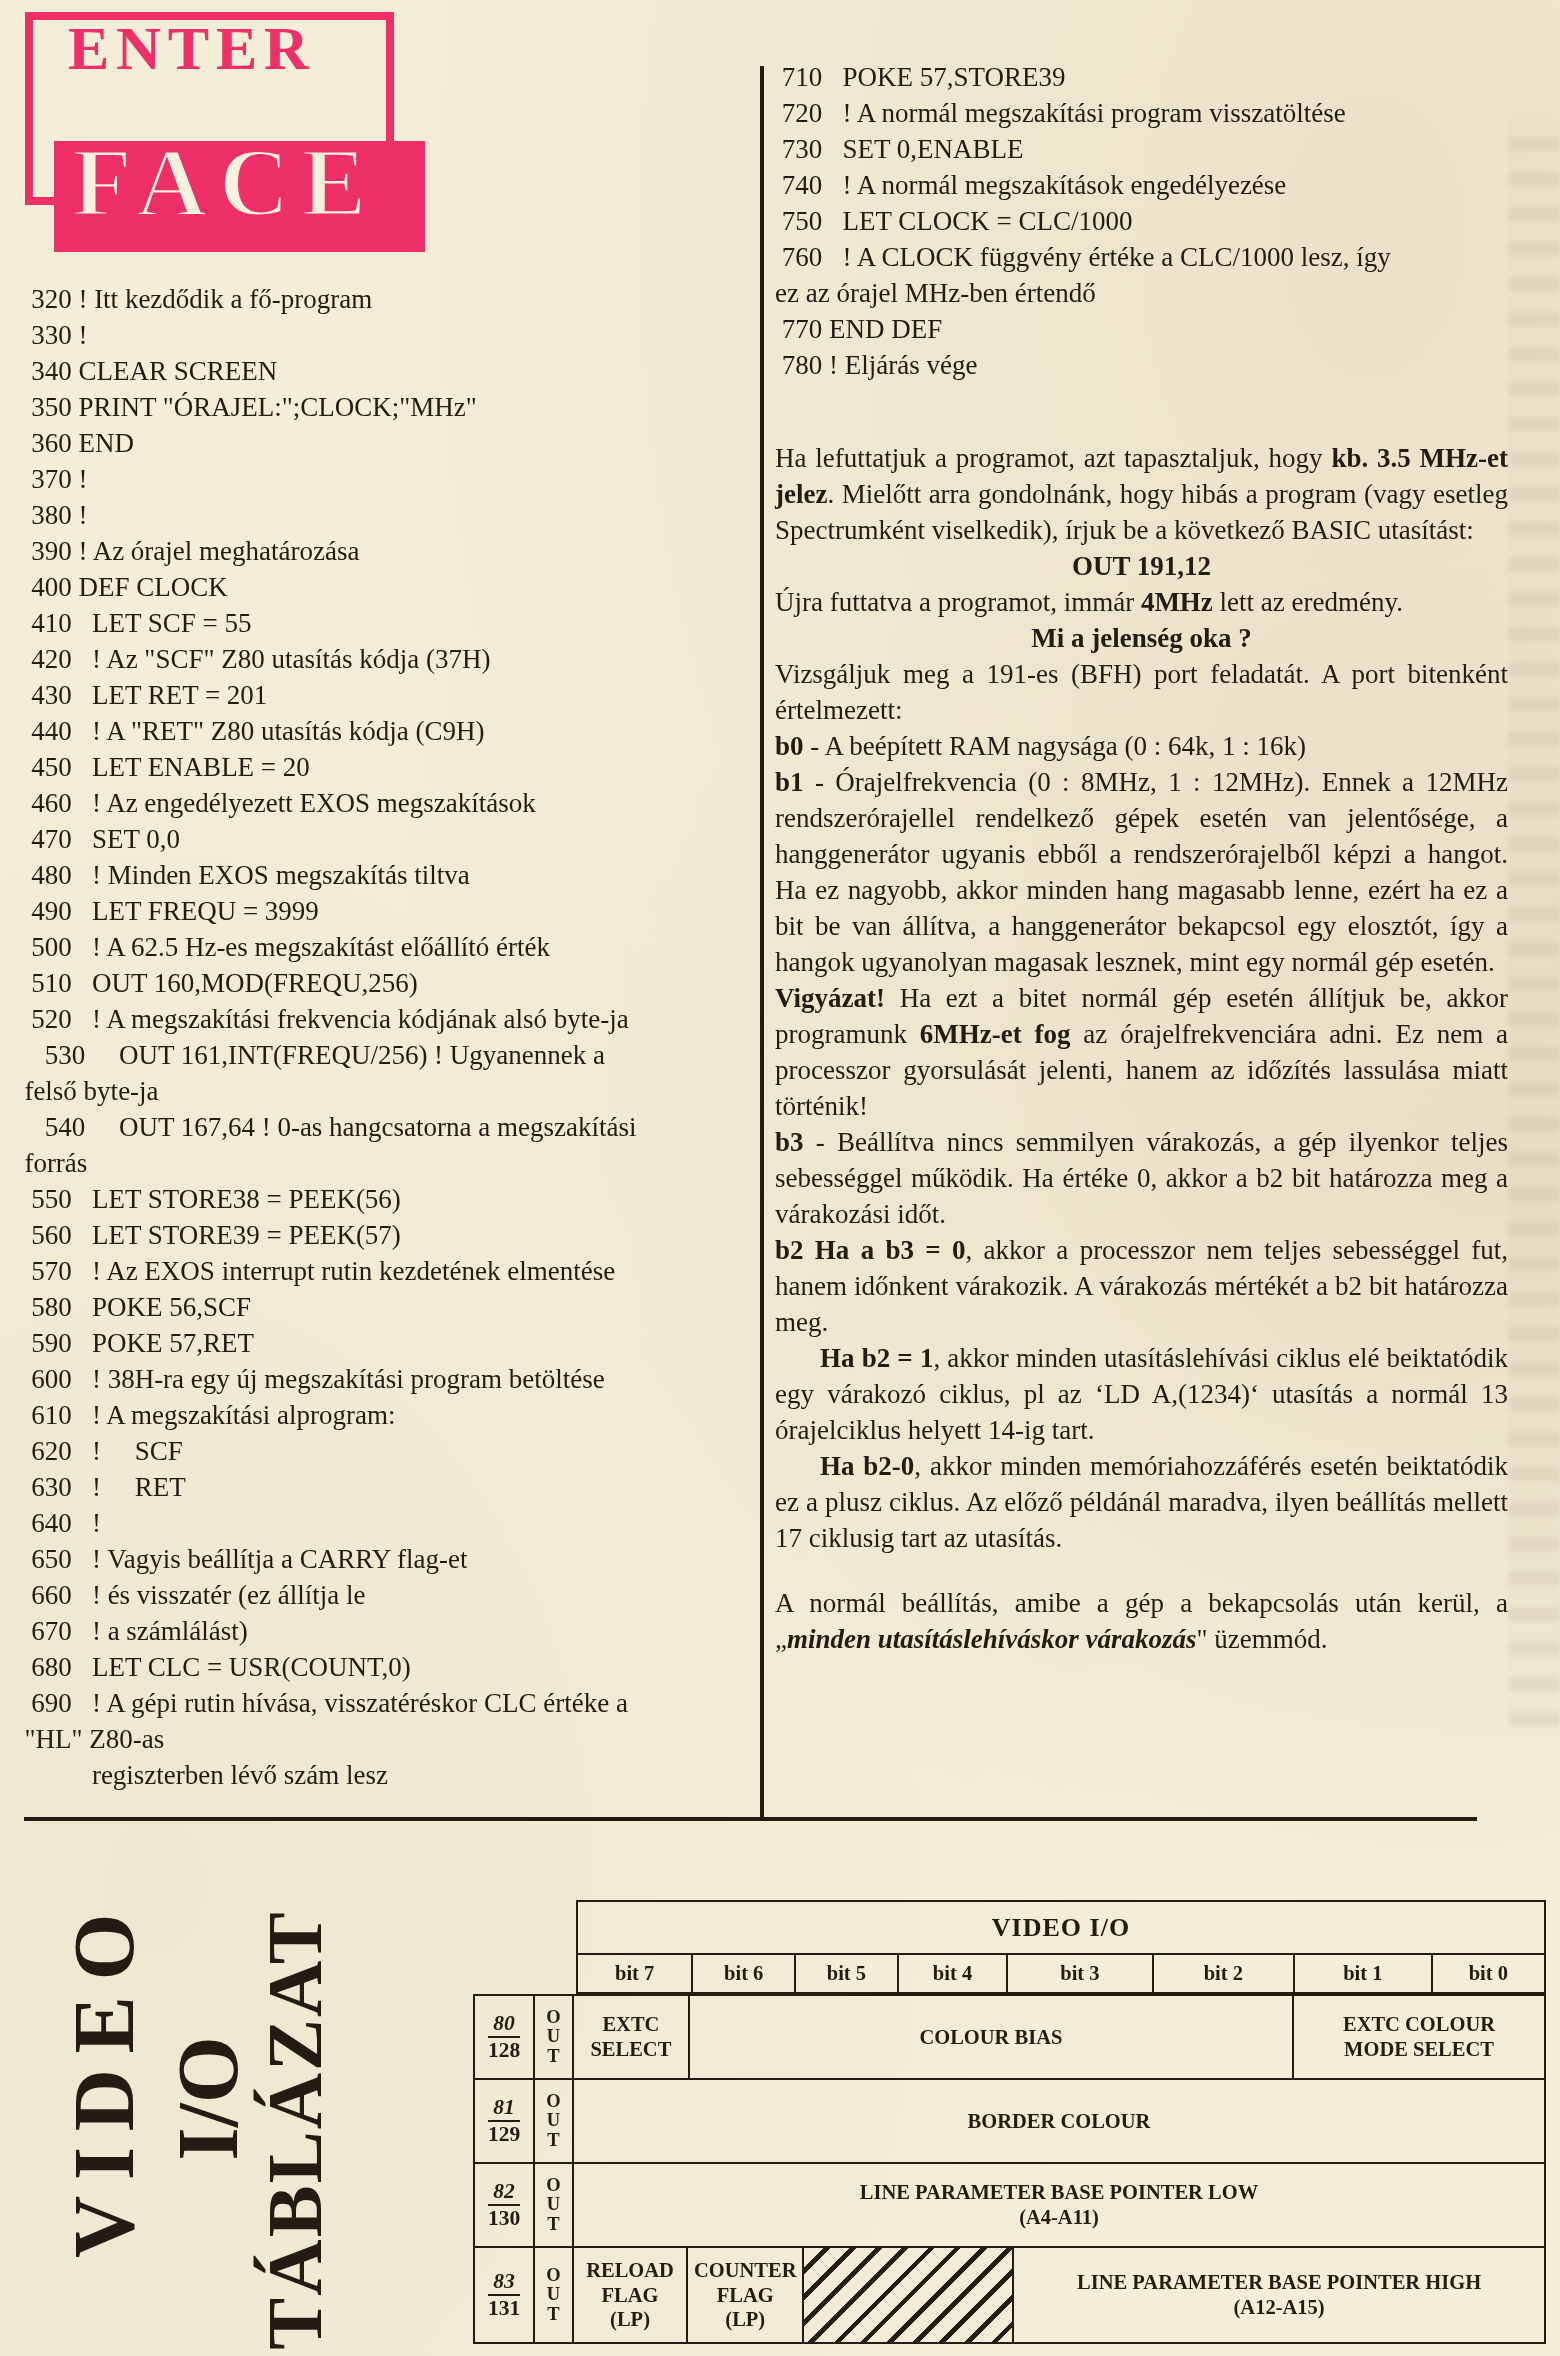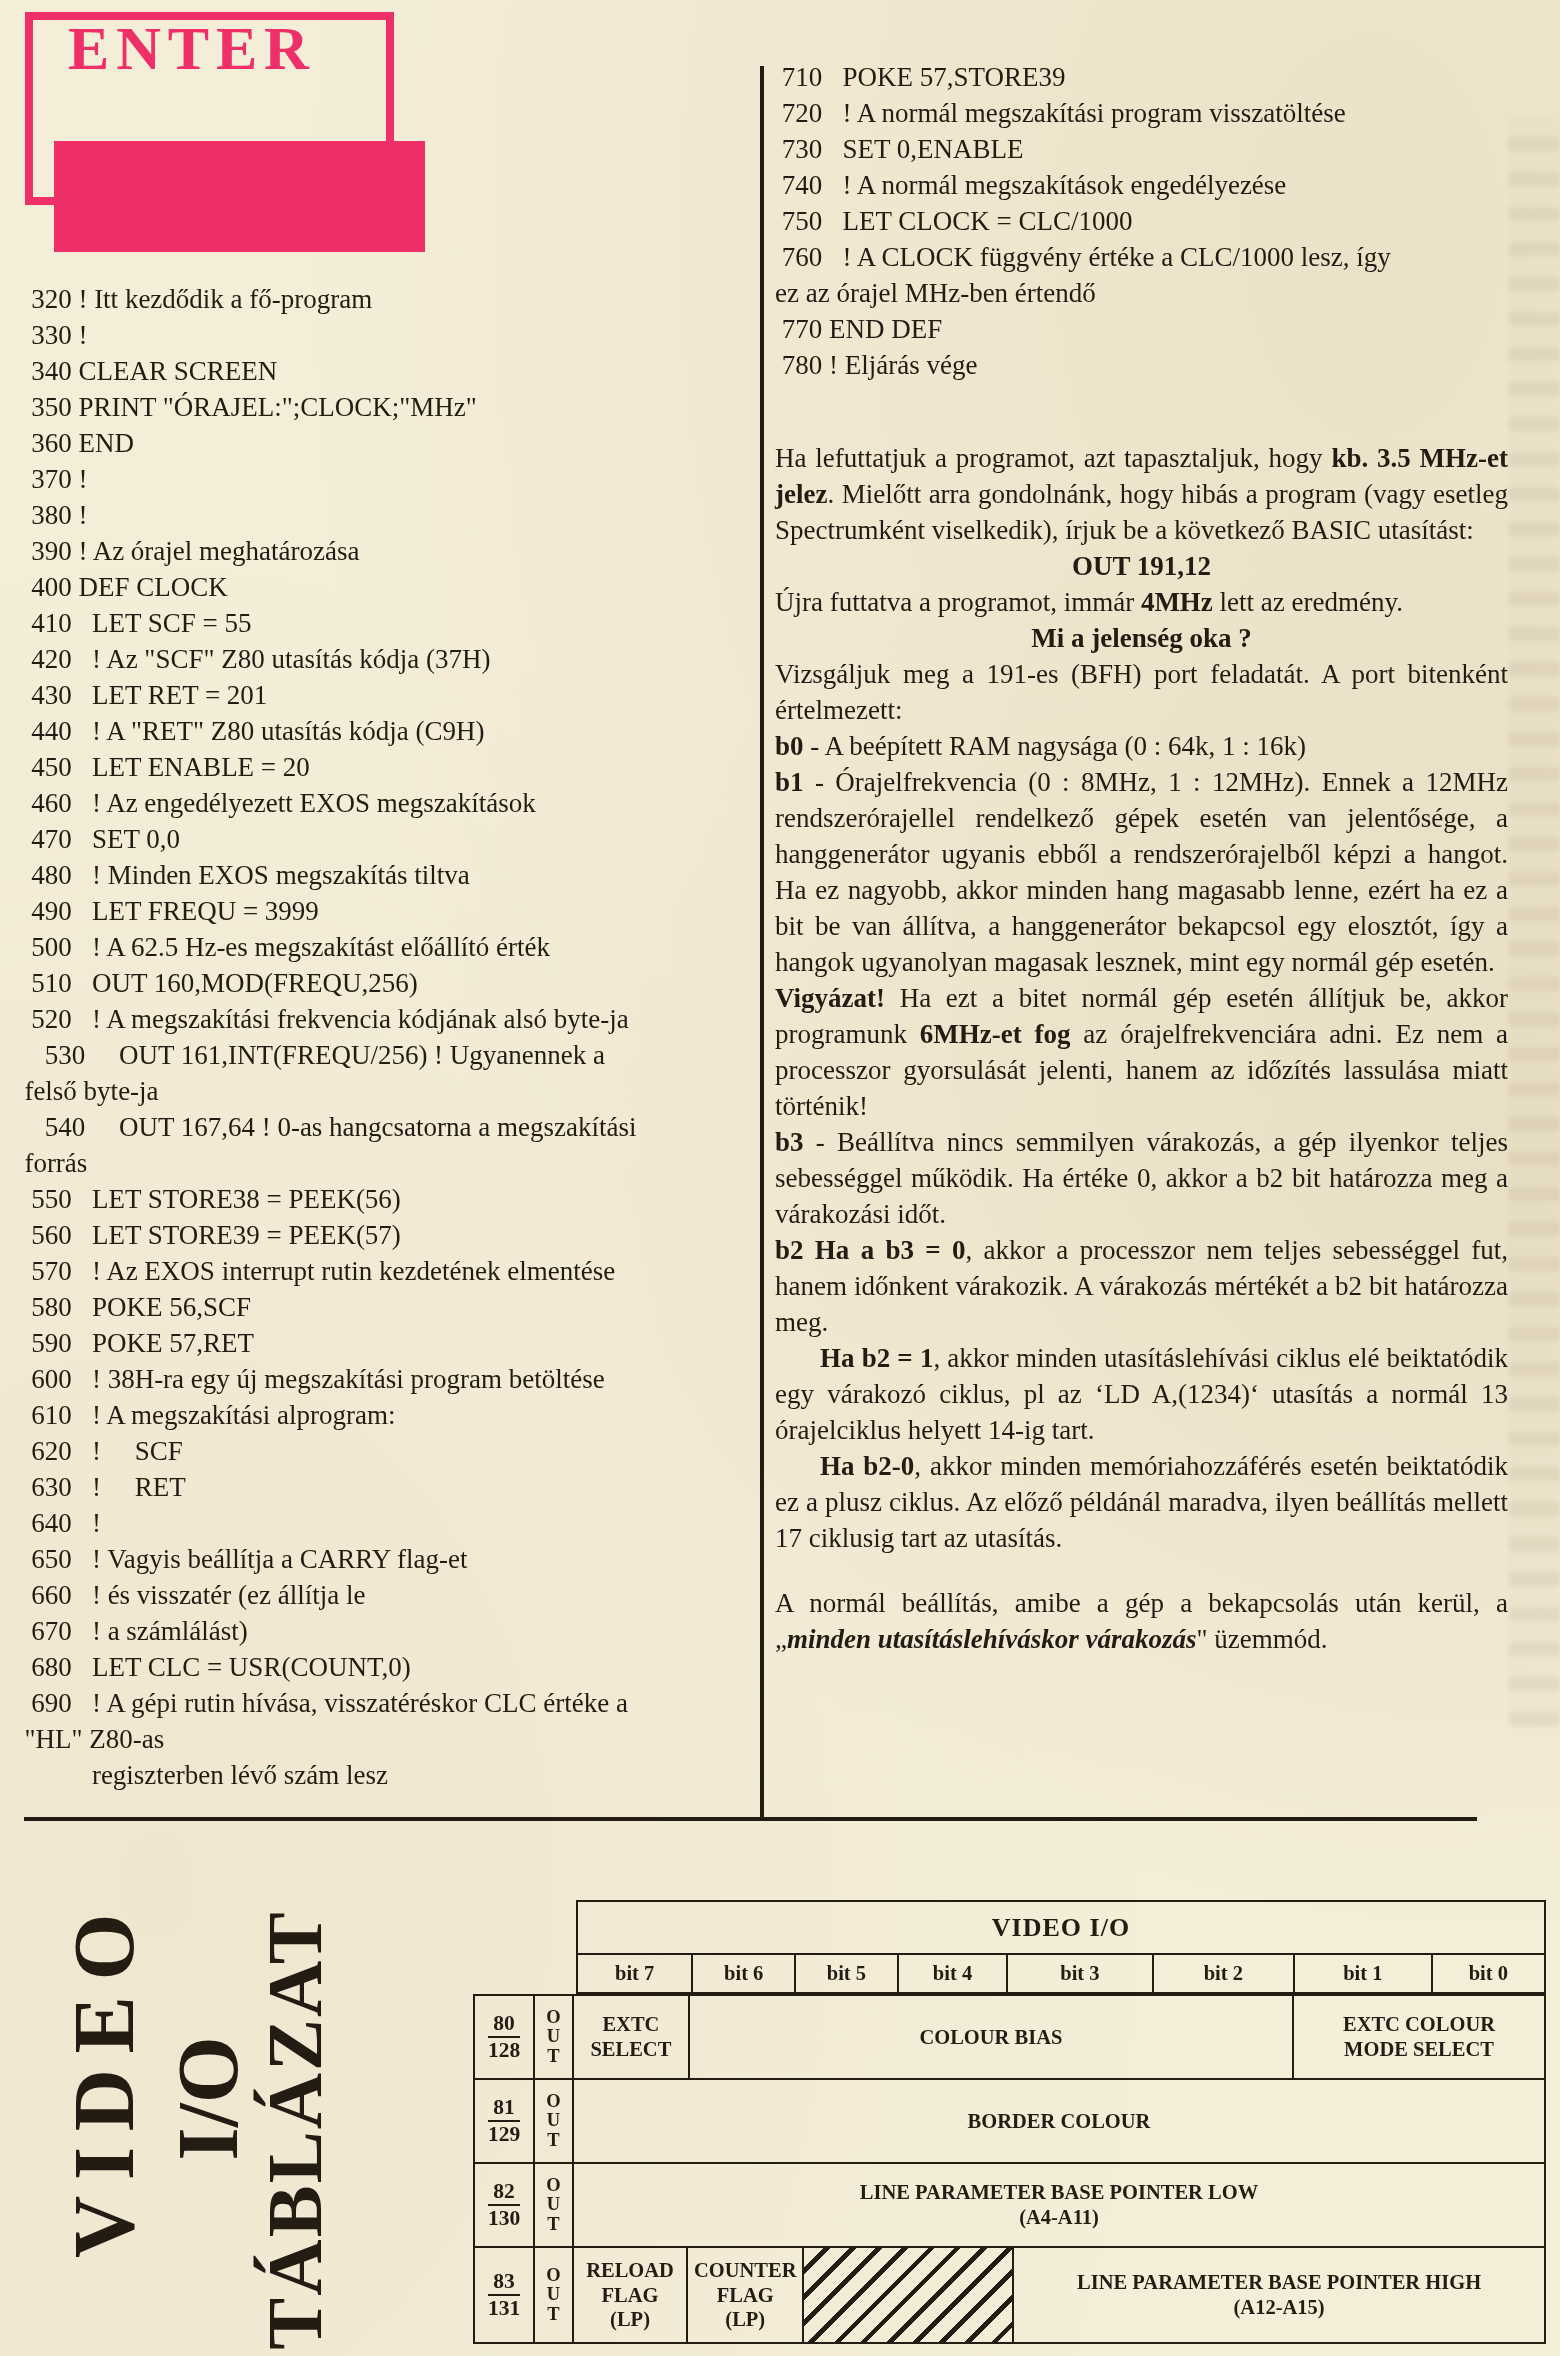--- a/index.html
+++ b/index.html
@@ -52,21 +52,21 @@
   .t-bits{margin-left:103px;border:2.9px solid #241c12;border-top:none;display:grid;
     grid-template-columns:117fr 106fr 106fr 113fr 150fr 146fr 142fr 117fr;}
   .t-bit{height:37px;display:flex;align-items:center;justify-content:center;font-size:20.5px;}
   .t-bit + .t-bit{border-left:2.9px solid #241c12;}
   .t-rows{border:2.9px solid #241c12;}
   .t-row{display:flex;min-height:82px;}
   .t-row + .t-row{border-top:2.9px solid #241c12;}
   .t-row:last-child{min-height:94px;}
   .t-reg{width:58px;border-right:2.9px solid #241c12;display:flex;align-items:center;justify-content:center;}
   .fr{display:inline-block;text-align:center;font-size:21.5px;line-height:1.15;}
-  .fr-top{display:block;border-bottom:2.9px solid #241c12;padding:0 3.9px;}
+  .fr-top{display:block;border-bottom:2.9px solid #241c12;padding:0 3.9px;font-style:italic;}
   .fr-bot{display:block;}
   .t-out{width:37px;border-right:2.9px solid #241c12;display:flex;align-items:center;justify-content:center;
     font-size:18.5px;line-height:1.05;text-align:center;white-space:pre-line;}
   .t-cells{flex:1;display:grid;
     grid-template-columns:117fr 106fr 106fr 113fr 150fr 146fr 142fr 117fr;}
   .t-cell{display:flex;align-items:center;justify-content:center;text-align:center;
     font-size:20.5px;line-height:1.2;white-space:pre-line;padding:3.9px 5.9px;box-sizing:border-box;}
   .t-cell + .t-cell{border-left:2.9px solid #241c12;}
   .t-cell.hatch{background:repeating-linear-gradient(135deg,
       rgba(0,0,0,0) 0 13.7px, #241c12 13.7px 18.5px);}
@@ -77,20 +77,21 @@
 </style>
 </head>
 <body>
 
 <div class="page">
 
   <div class="logo">
     <div class="logo-frame"></div>
     <div class="logo-enter">ENTER</div>
     <div class="logo-band"></div>
+    <div class="logo-face">FACE</div>
   </div>
 
   <div class="col col-left" id="col-left">
       <div class="code-line"> 320 ! Itt kezdődik a fő-program</div>
       <div class="code-line"> 330 !</div>
       <div class="code-line"> 340 CLEAR SCREEN</div>
       <div class="code-line"> 350 PRINT "ÓRAJEL:";CLOCK;"MHz"</div>
       <div class="code-line"> 360 END</div>
       <div class="code-line"> 370 !</div>
       <div class="code-line"> 380 !</div>

